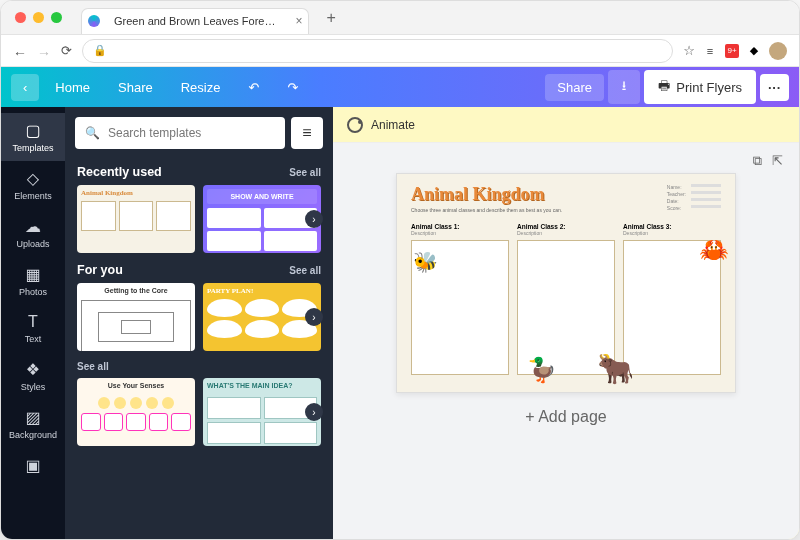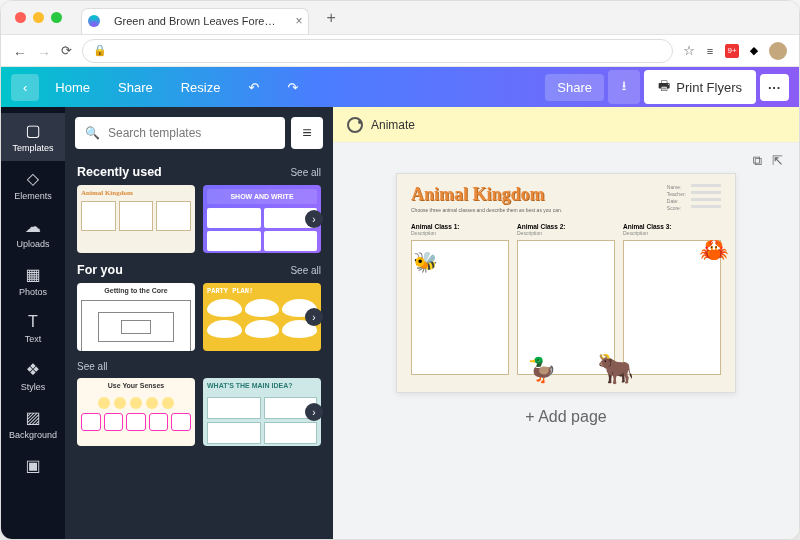--- a/index.html
+++ b/index.html
@@ -41,21 +41,21 @@
 .rail { width:64px; background:#0d1320; color:#cfd3db; display:flex; flex-direction:column; align-items:center; padding-top:6px; font-size:9px;}
 .railitem{display:flex;flex-direction:column;align-items:center;gap:3px;padding:8px 0;width:100%;cursor:pointer;}
 .railitem.active{background:#2f3747;color:#fff;}
 .railicon{font-size:16px;}
 .panel { width:268px; background:#222a38; color:#fff; display:flex; flex-direction:column; position:relative; }
 .searchrow{padding:10px 10px 8px;display:flex;gap:6px;}
 .searchbox{flex:1;background:#fff;border-radius:4px;height:32px;display:flex;align-items:center;padding:0 10px;gap:8px;color:#777;font-size:12px;}
 .filter{width:32px;height:32px;background:#fff;border-radius:4px;display:flex;align-items:center;justify-content:center;color:#333;}
 .sect{padding:2px 12px;}
 .sect h3{font-size:12.5px;font-weight:600;display:flex;justify-content:space-between;align-items:center;margin:6px 0;}
-.seeall{font-size:10px;color:#bfc6d4;font-weight:400;}
+.seeall{font-size:10px;color:#bfc6d4;font-weight:700;}
 .thumbs{display:flex;gap:8px;position:relative;}
 .thumb{flex:1;height:68px;border-radius:4px;background:#fff;overflow:hidden;font-size:6px;color:#333;position:relative;}
 .thumb.tan{background:#f6f2e6;}
 .thumb.purple{background:linear-gradient(135deg,#7a6cff,#9b6cff);}
 .thumb.yellow{background:#f4c430;}
 .thumb.teal{background:#cde8e6;}
 .rowarrow{position:absolute;right:-2px;top:50%;transform:translateY(-50%);width:18px;height:18px;border-radius:50%;background:#2f3747;display:flex;align-items:center;justify-content:center;font-size:10px;color:#fff;}
 .panel-collapse{position:absolute;right:-6px;top:50%;transform:translateY(-50%);width:10px;height:44px;background:#222a38;border-radius:0 4px 4px 0;display:flex;align-items:center;justify-content:center;font-size:9px;color:#ccc;}
 
 .canvas { flex:1; background:#fef9c3; display:flex; flex-direction:column; min-width:0;}
@@ -88,21 +88,21 @@
 .help{width:18px;height:18px;border:1.5px solid #888;border-radius:50%;display:flex;align-items:center;justify-content:center;font-size:10px;}
 
 
 .thumb .tt{font-size:7px;font-weight:700;padding:4px;}
 .thumb.tan .ak{color:#d88a3a;font-family:"Comic Sans MS",cursive;}
 .thumb.tan .boxes{display:flex;gap:3px;padding:0 4px;}
 .thumb.tan .boxes div{flex:1;height:30px;border:1px solid #cbb98f;background:#fff;}
 .thumb.purple .show{color:#fff;background:#fff2;margin:4px;border-radius:2px;text-align:center;}
 .thumb.purple .cards{display:grid;grid-template-columns:1fr 1fr;gap:3px;padding:0 4px;}
 .thumb.purple .cards div{height:20px;background:#fff;border-radius:2px;}
-.thumb.yellow .pp{color:#fff;font-family:Liberation Mono, monospace;}
+.thumb.yellow .pp{color:#fff;font-family:Liberation Serif, serif;}
 .thumb.yellow .blobs{display:grid;grid-template-columns:1fr 1fr 1fr;gap:3px;padding:0 4px;}
 .thumb.yellow .blobs div{height:18px;background:#fff;border-radius:50% 50% 50% 50%/60% 60% 40% 40%;}
 .senses .bulbs{display:flex;gap:4px;padding:4px;justify-content:center;}
 .senses .bulbs div{width:12px;height:12px;background:#ffe48a;border-radius:50%;}
 .senses .row2{display:flex;gap:3px;padding:0 4px;}
 .senses .row2 div{flex:1;height:18px;border:1px solid #f3b;background:#fff;border-radius:3px;}
 .thumb.teal .grid{display:grid;grid-template-columns:1fr 1fr;gap:3px;padding:4px;}
 .thumb.teal .grid div{height:22px;background:#fff;border:1px solid #9fc6c2;}
 .getting .outer{border:1px solid #888;margin:2px 4px;height:54px;display:flex;align-items:center;justify-content:center;}
 .getting .inner{border:1px solid #888;width:70%;height:30px;display:flex;align-items:center;justify-content:center;}

